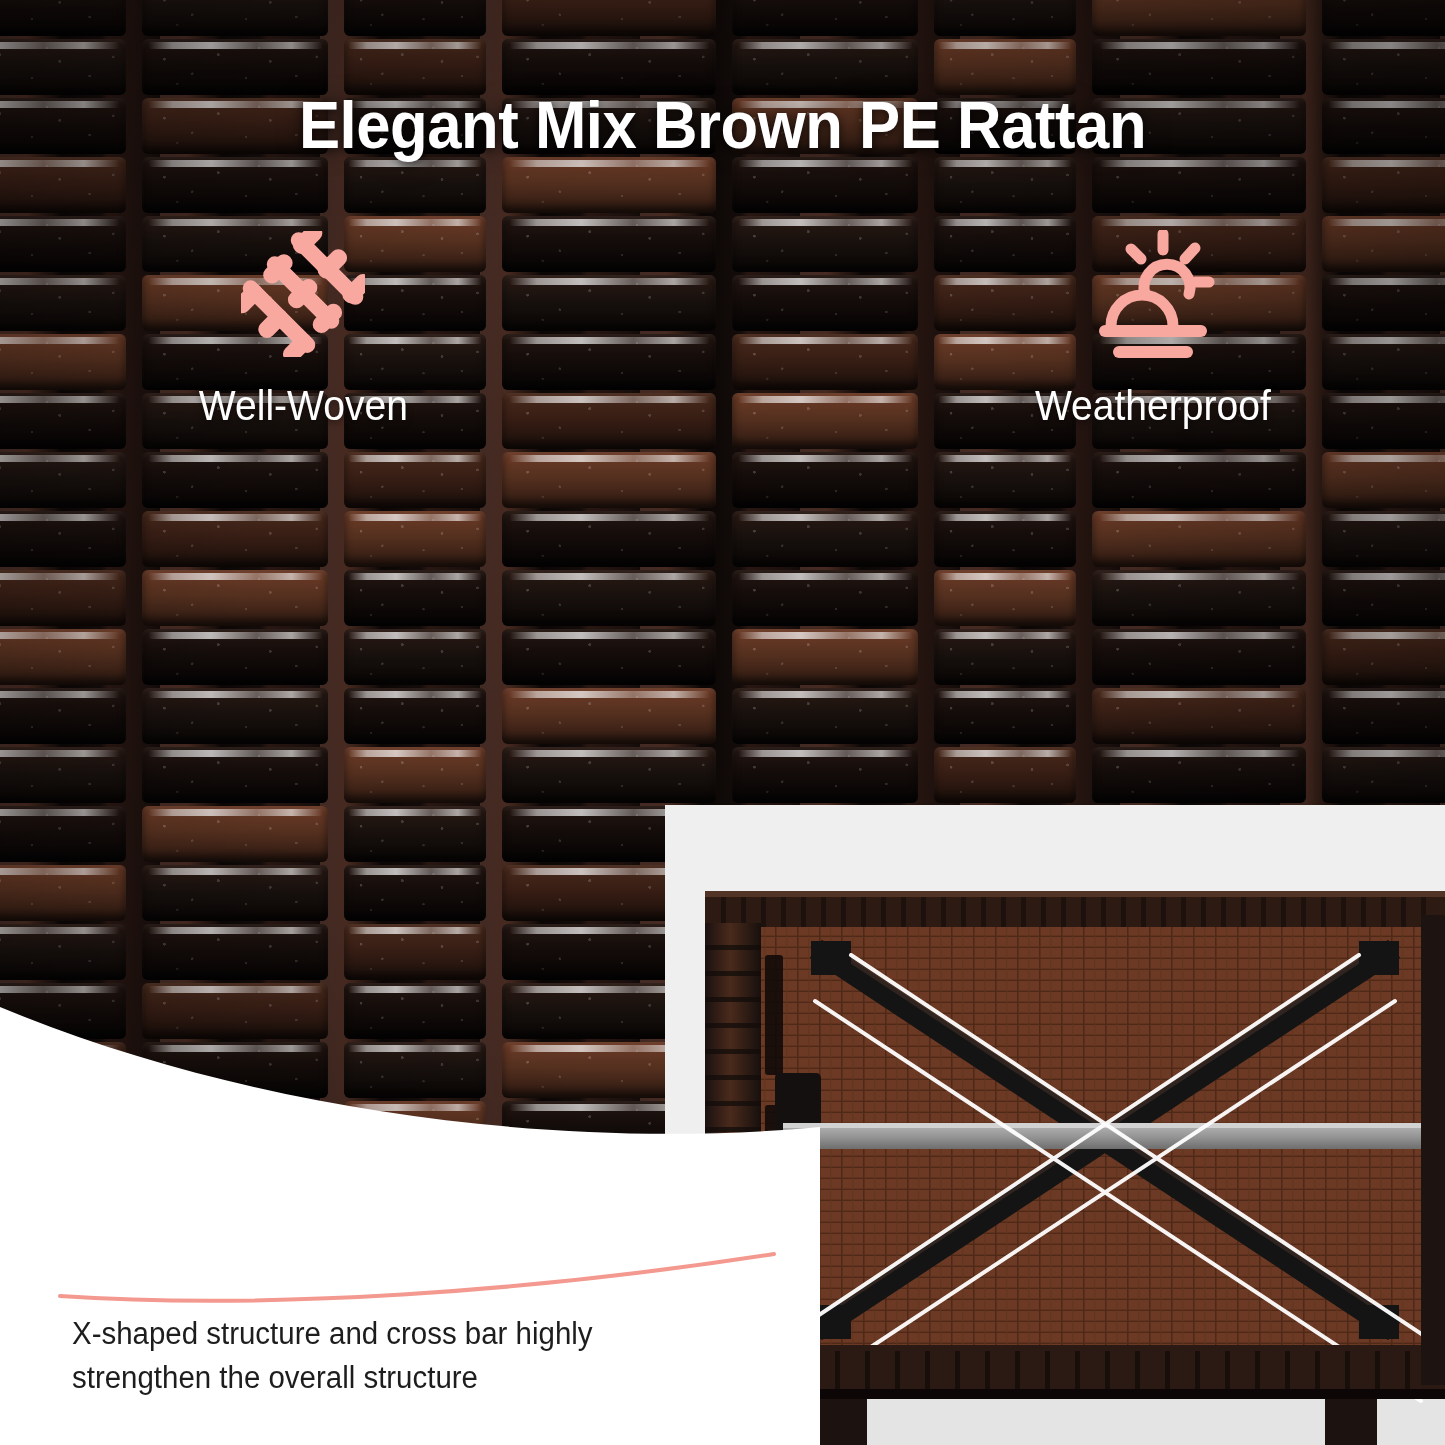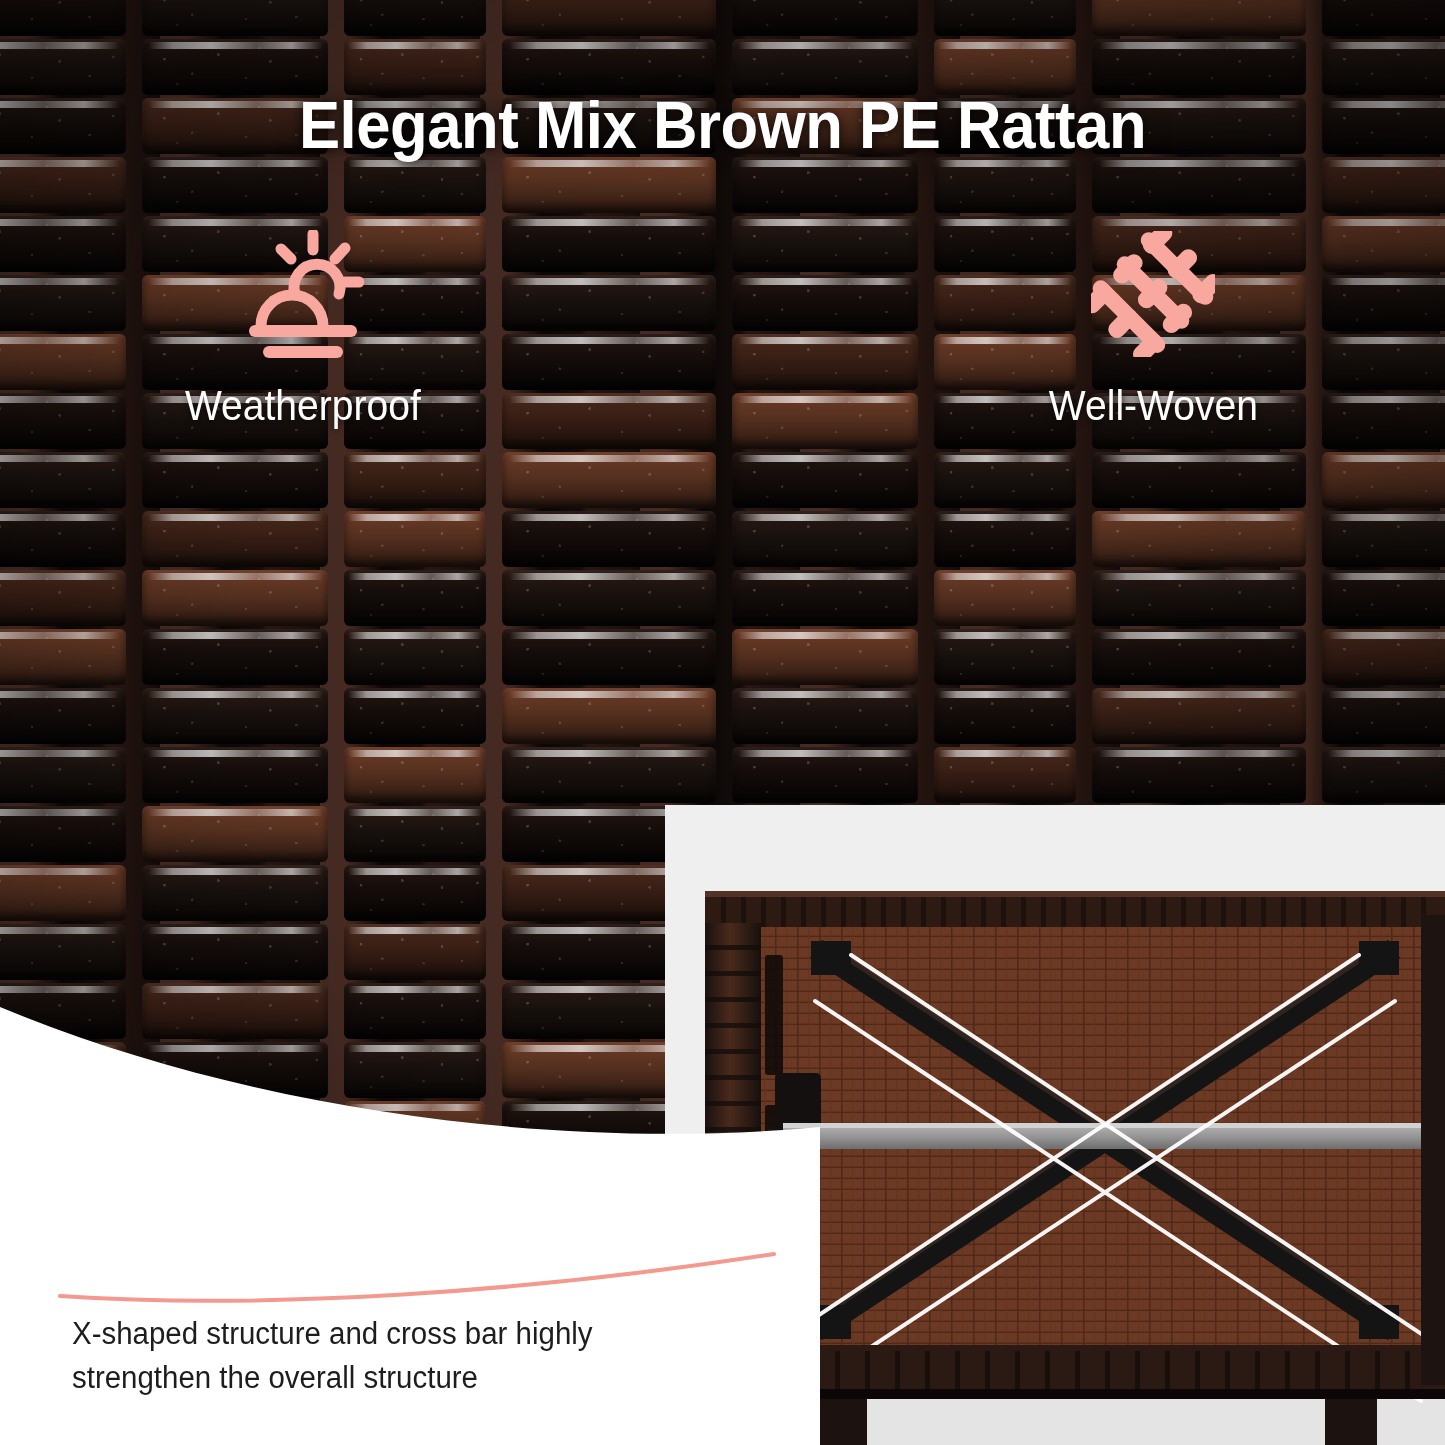--- a/index.html
+++ b/index.html
@@ -396,40 +396,20 @@
           <div class="seg black" style="left: 1150px; width: 214px;"></div>
           <div class="seg mid" style="left: 1380px; width: 186px;"></div>
         </div>
       </div>
     <div class="vignette"></div>
   </div>
 
   <div class="title">Elegant Mix Brown PE Rattan</div>
 
   <div class="features">
-
-    <div class="feature">
-      <div class="ico">
-        <svg width="136" height="128" viewBox="0 0 136 128" aria-hidden="true">
-          <g stroke="#F9A8A0" stroke-width="11" stroke-linecap="round" fill="none">
-            <line x1="78" y1="4" x2="78" y2="20"></line>
-            <line x1="110" y1="18" x2="100" y2="29"></line>
-            <line x1="46" y1="19" x2="56" y2="29"></line>
-            <line x1="124" y1="52" x2="110" y2="52"></line>
-          </g>
-          <path d="M60 64 A23 23 0 1 1 104 64" fill="none" stroke="#F9A8A0" stroke-width="11" stroke-linecap="round"></path>
-          <path d="M26 96 A31 31 0 0 1 88 96" fill="none" stroke="#F9A8A0" stroke-width="11" stroke-linecap="round"></path>
-          <g stroke="#F9A8A0" stroke-width="12" stroke-linecap="round">
-            <line x1="20" y1="101" x2="116" y2="101"></line>
-            <line x1="34" y1="122" x2="102" y2="122"></line>
-          </g>
-        </svg>
-      </div>
-      <div class="lbl">Weatherproof</div>
-    </div>
 
     <div class="feature">
       <div class="ico">
         <svg width="124" height="126" viewBox="0 0 124 126" aria-hidden="true">
           <g fill="#F9A8A0">
             <g transform="rotate(45 62 63)">
               <rect x="18" y="4" width="17" height="34" rx="8"></rect>
               <rect x="18" y="46" width="17" height="34" rx="8"></rect>
               <rect x="18" y="88" width="17" height="34" rx="8"></rect>
               <rect x="53" y="4" width="17" height="34" rx="8"></rect>
@@ -441,20 +421,40 @@
             </g>
             <g transform="rotate(-45 62 63)">
               <rect x="21" y="14" width="16" height="96" rx="8"></rect>
               <rect x="55" y="14" width="16" height="96" rx="8"></rect>
               <rect x="89" y="14" width="16" height="96" rx="8"></rect>
             </g>
           </g>
         </svg>
       </div>
       <div class="lbl">Well-Woven</div>
+    </div>
+
+    <div class="feature">
+      <div class="ico">
+        <svg width="136" height="128" viewBox="0 0 136 128" aria-hidden="true">
+          <g stroke="#F9A8A0" stroke-width="11" stroke-linecap="round" fill="none">
+            <line x1="78" y1="4" x2="78" y2="20"></line>
+            <line x1="110" y1="18" x2="100" y2="29"></line>
+            <line x1="46" y1="19" x2="56" y2="29"></line>
+            <line x1="124" y1="52" x2="110" y2="52"></line>
+          </g>
+          <path d="M60 64 A23 23 0 1 1 104 64" fill="none" stroke="#F9A8A0" stroke-width="11" stroke-linecap="round"></path>
+          <path d="M26 96 A31 31 0 0 1 88 96" fill="none" stroke="#F9A8A0" stroke-width="11" stroke-linecap="round"></path>
+          <g stroke="#F9A8A0" stroke-width="12" stroke-linecap="round">
+            <line x1="20" y1="101" x2="116" y2="101"></line>
+            <line x1="34" y1="122" x2="102" y2="122"></line>
+          </g>
+        </svg>
+      </div>
+      <div class="lbl">Weatherproof</div>
     </div>
 
 
   </div>
 
   <div class="inset">
     <svg width="780" height="640" viewBox="0 0 780 640" aria-hidden="true">
       <defs>
         <clipPath id="insetClip">
           <path d="M790 -260 A520 520 0 0 0 -140 300 L-140 660 L790 660 Z"></path>

